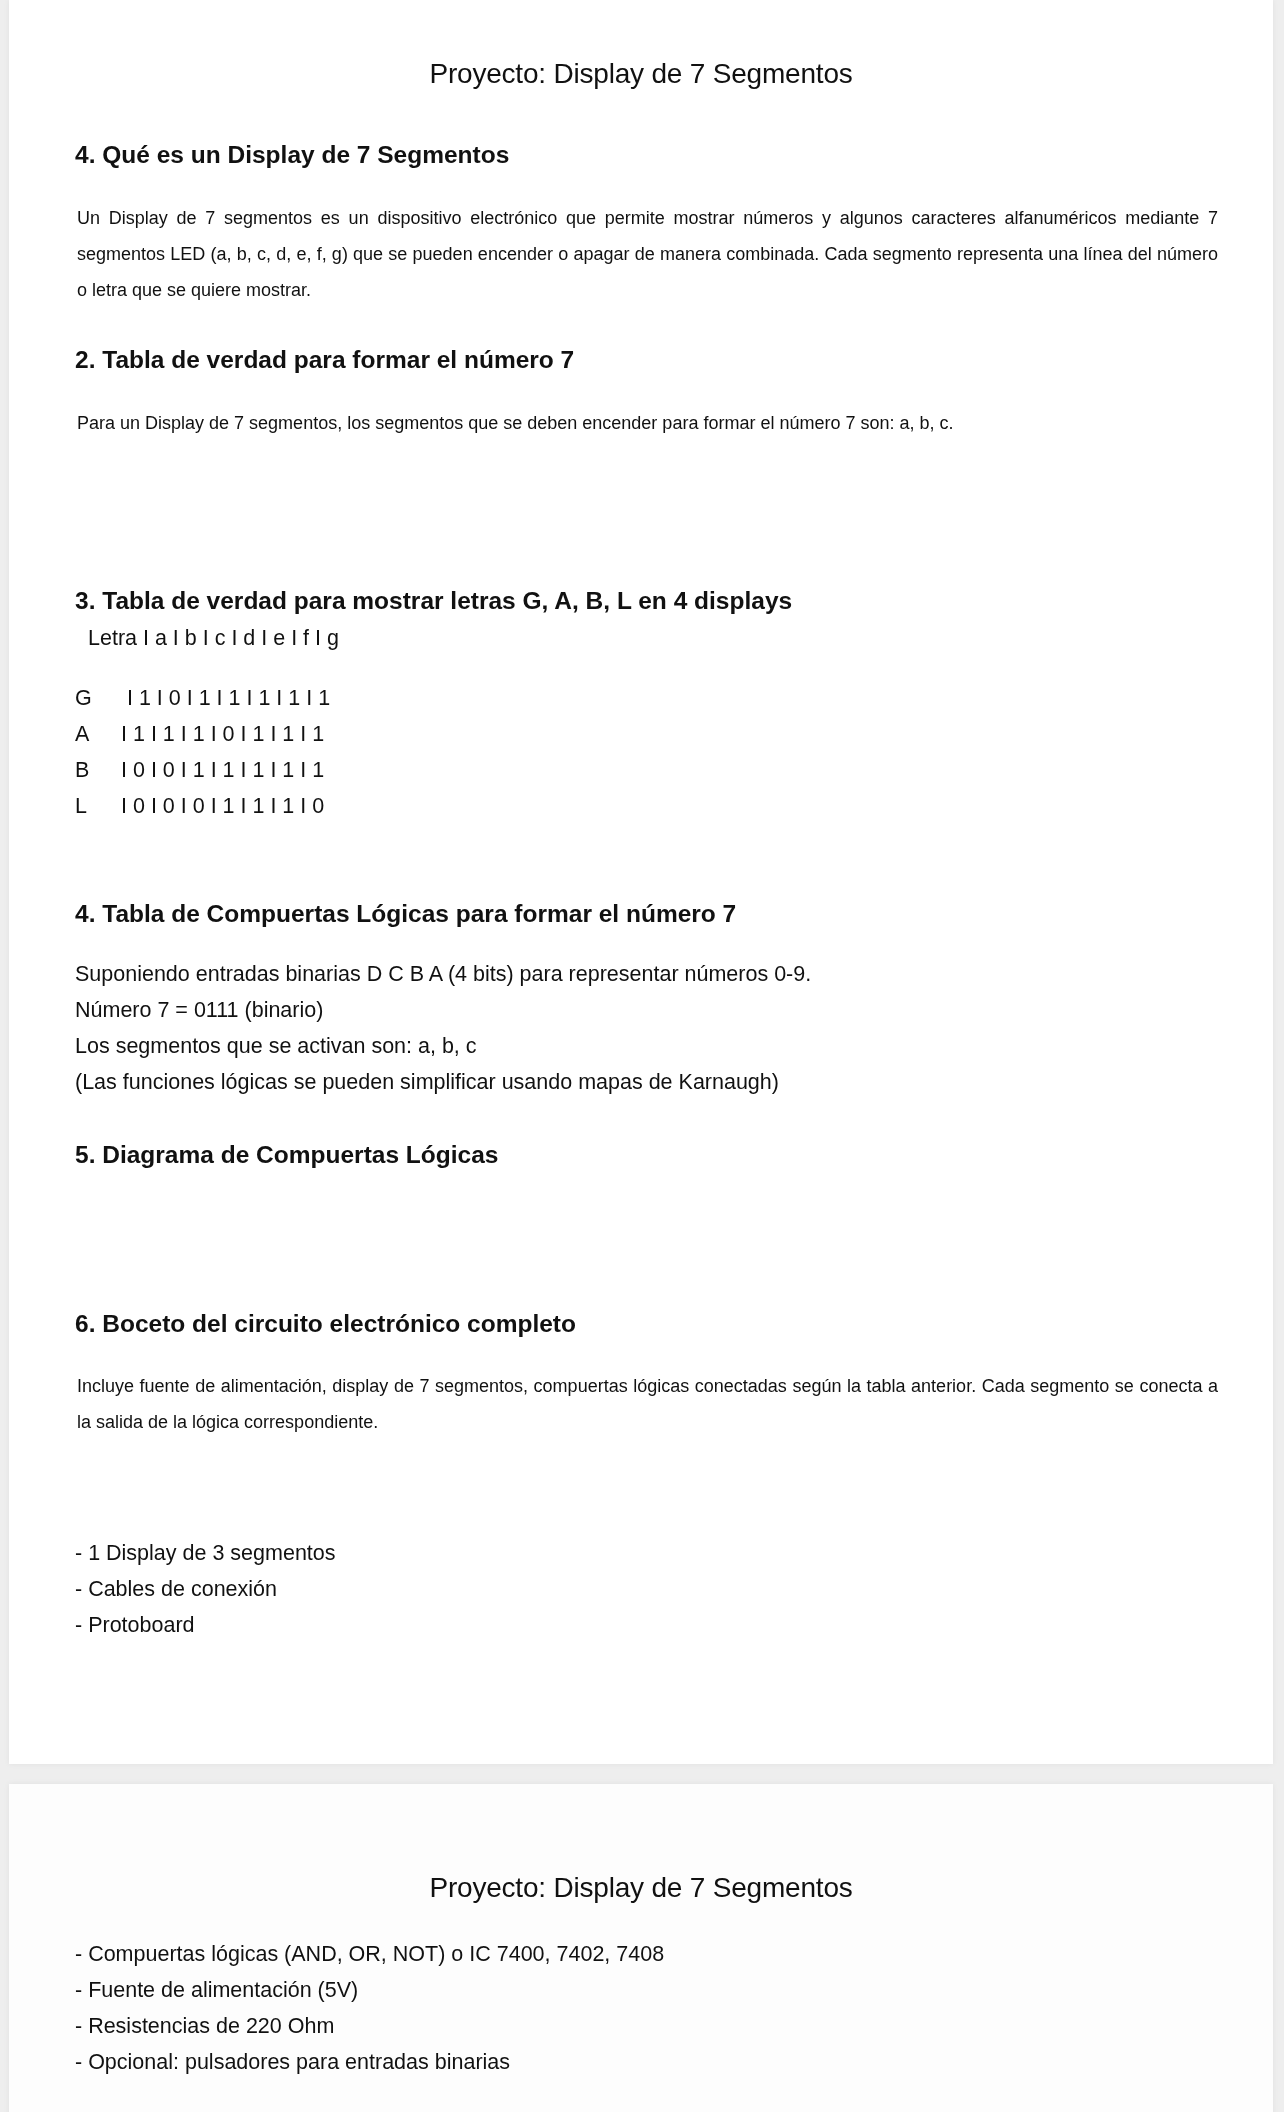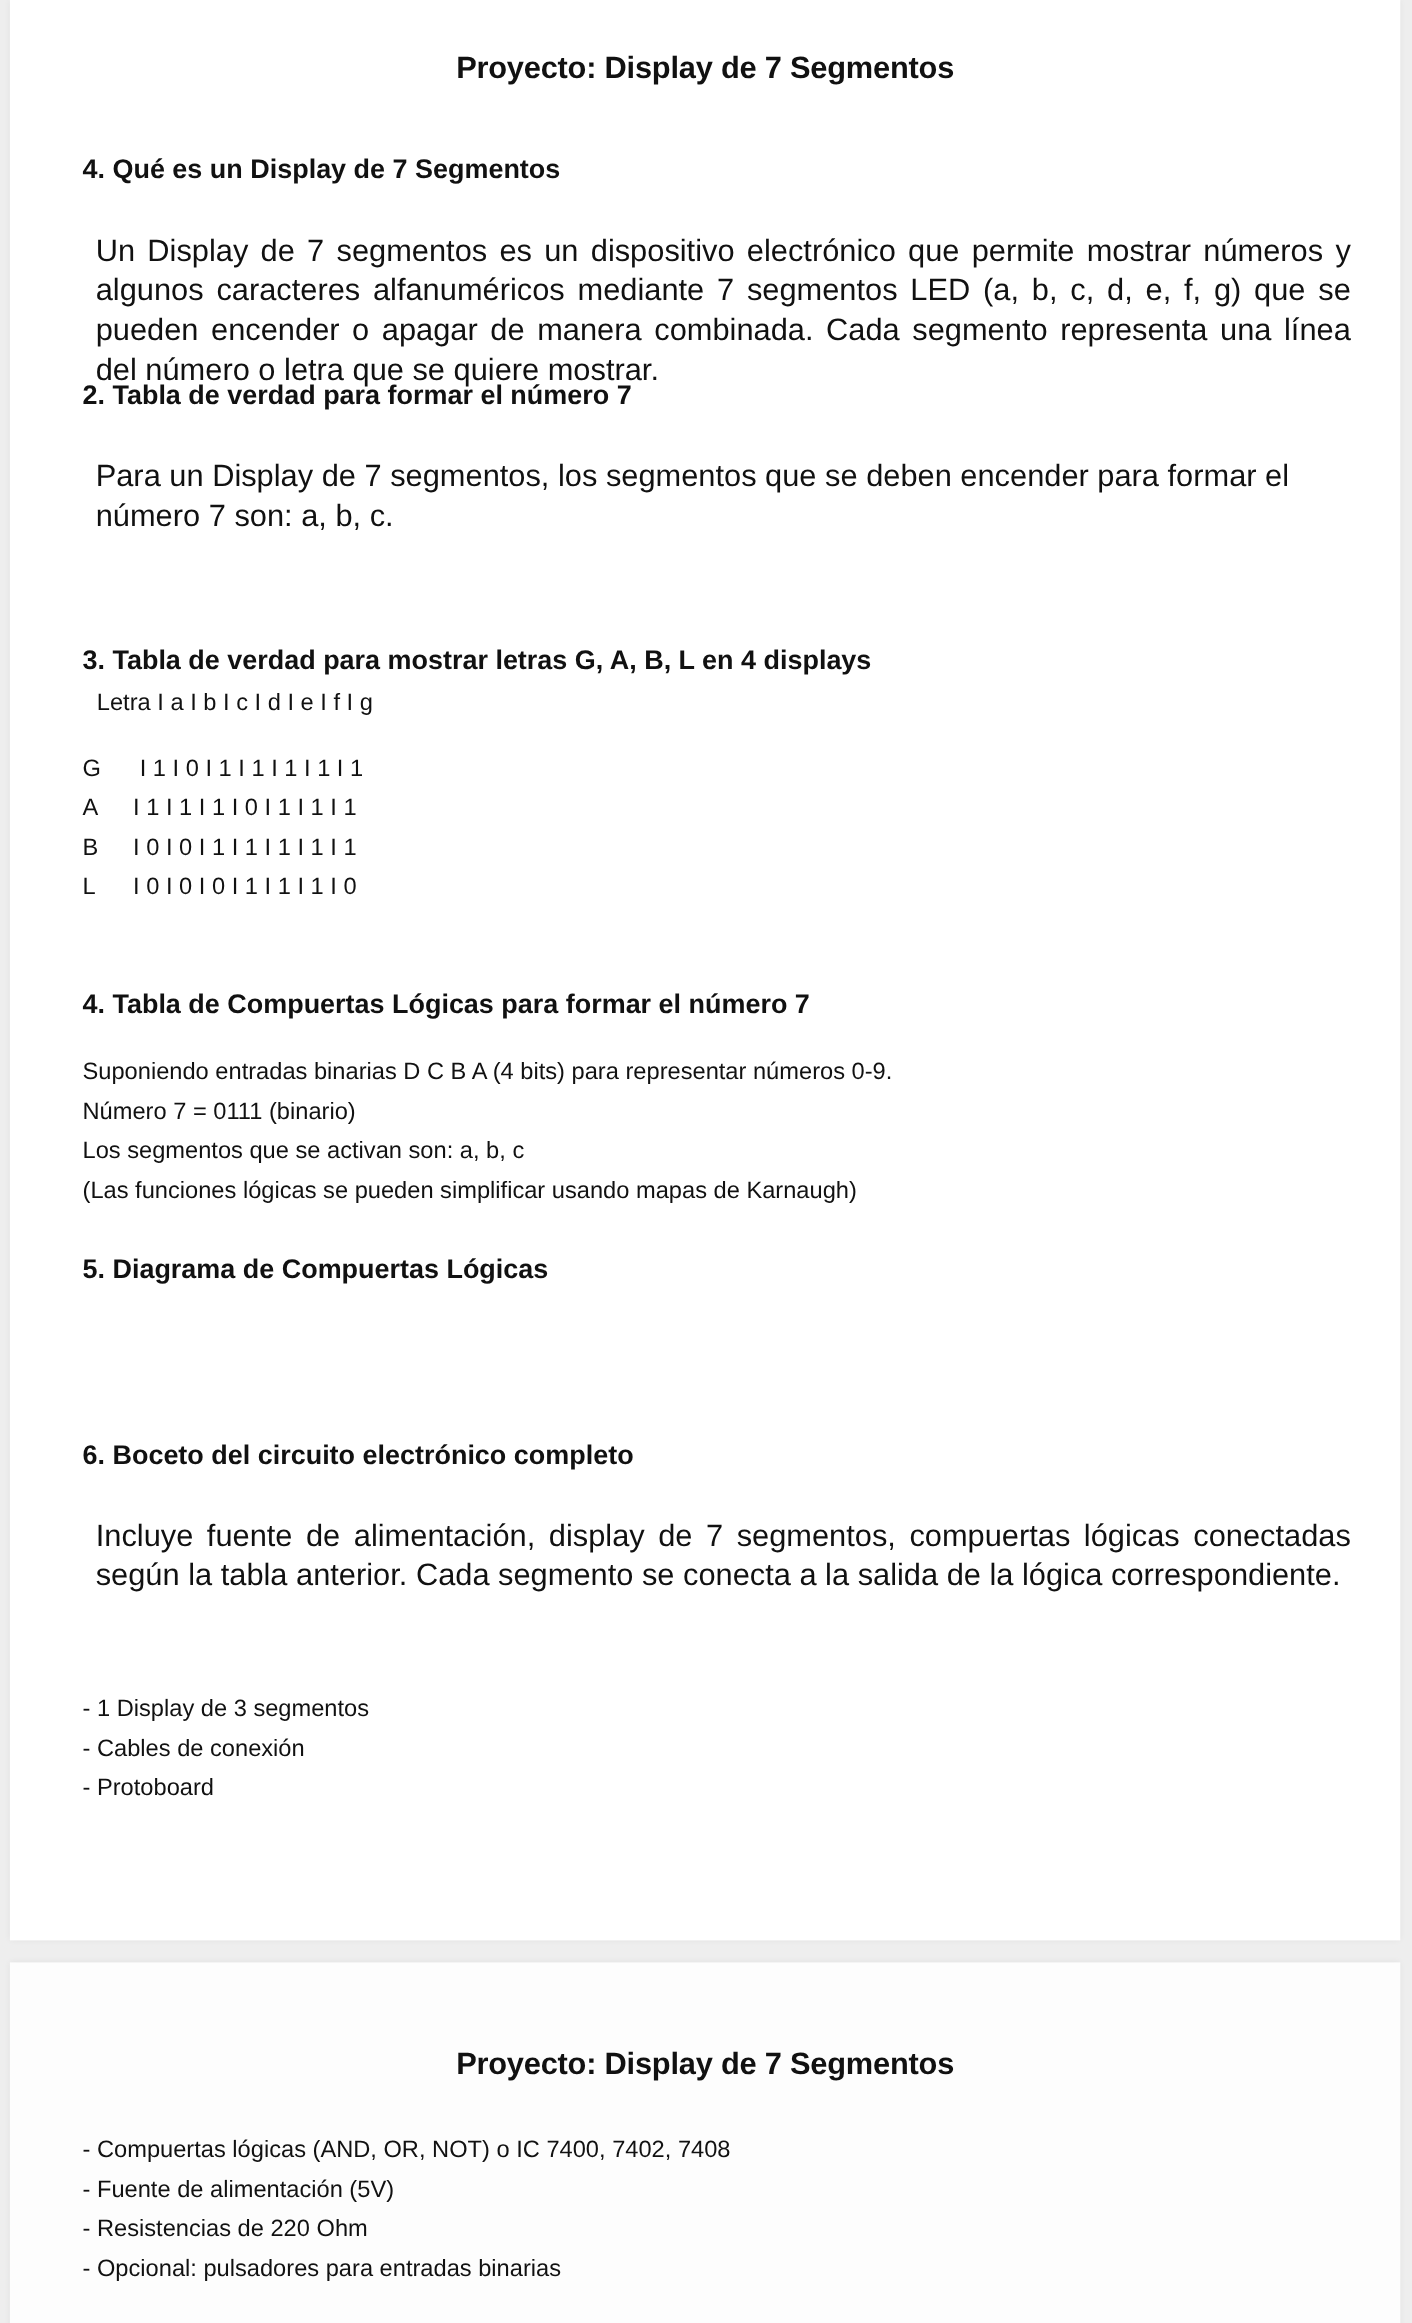--- a/index.html
+++ b/index.html
@@ -22,40 +22,40 @@
       background: #ffffff;
       box-shadow: 0 0 6px rgba(0,0,0,0.06);
     }
     .page1 { top: 0; height: 1764px; }
     .page2 { top: 1784px; height: 340px; background: #fdfdfd; }
 
     .doc-title {
       position: absolute;
       left: 0; right: 0;
       text-align: center;
-      font-weight: bold;
+      font-weight: normal;
       font-size: 28px;
       letter-spacing: -0.2px;
-      margin: 0;
+      margin: 12px;
     }
     .sec-title {
       position: absolute;
       left: 66px;
       font-weight: bold;
       font-size: 24.5px;
       margin: 0;
       white-space: nowrap;
     }
     .para {
       position: absolute;
       left: 66px;
       width: 1141px;
-      font-size: 28px;
+      font-size: 18px;
       line-height: 36px;
-      margin: 12px;
+      margin: 2px;
     }
     .para.justify { text-align: justify; text-align-last: left; }
     .line {
       position: absolute;
       left: 66px;
       font-size: 21.5px;
       line-height: 36px;
       margin: 0;
       white-space: nowrap;
     }

